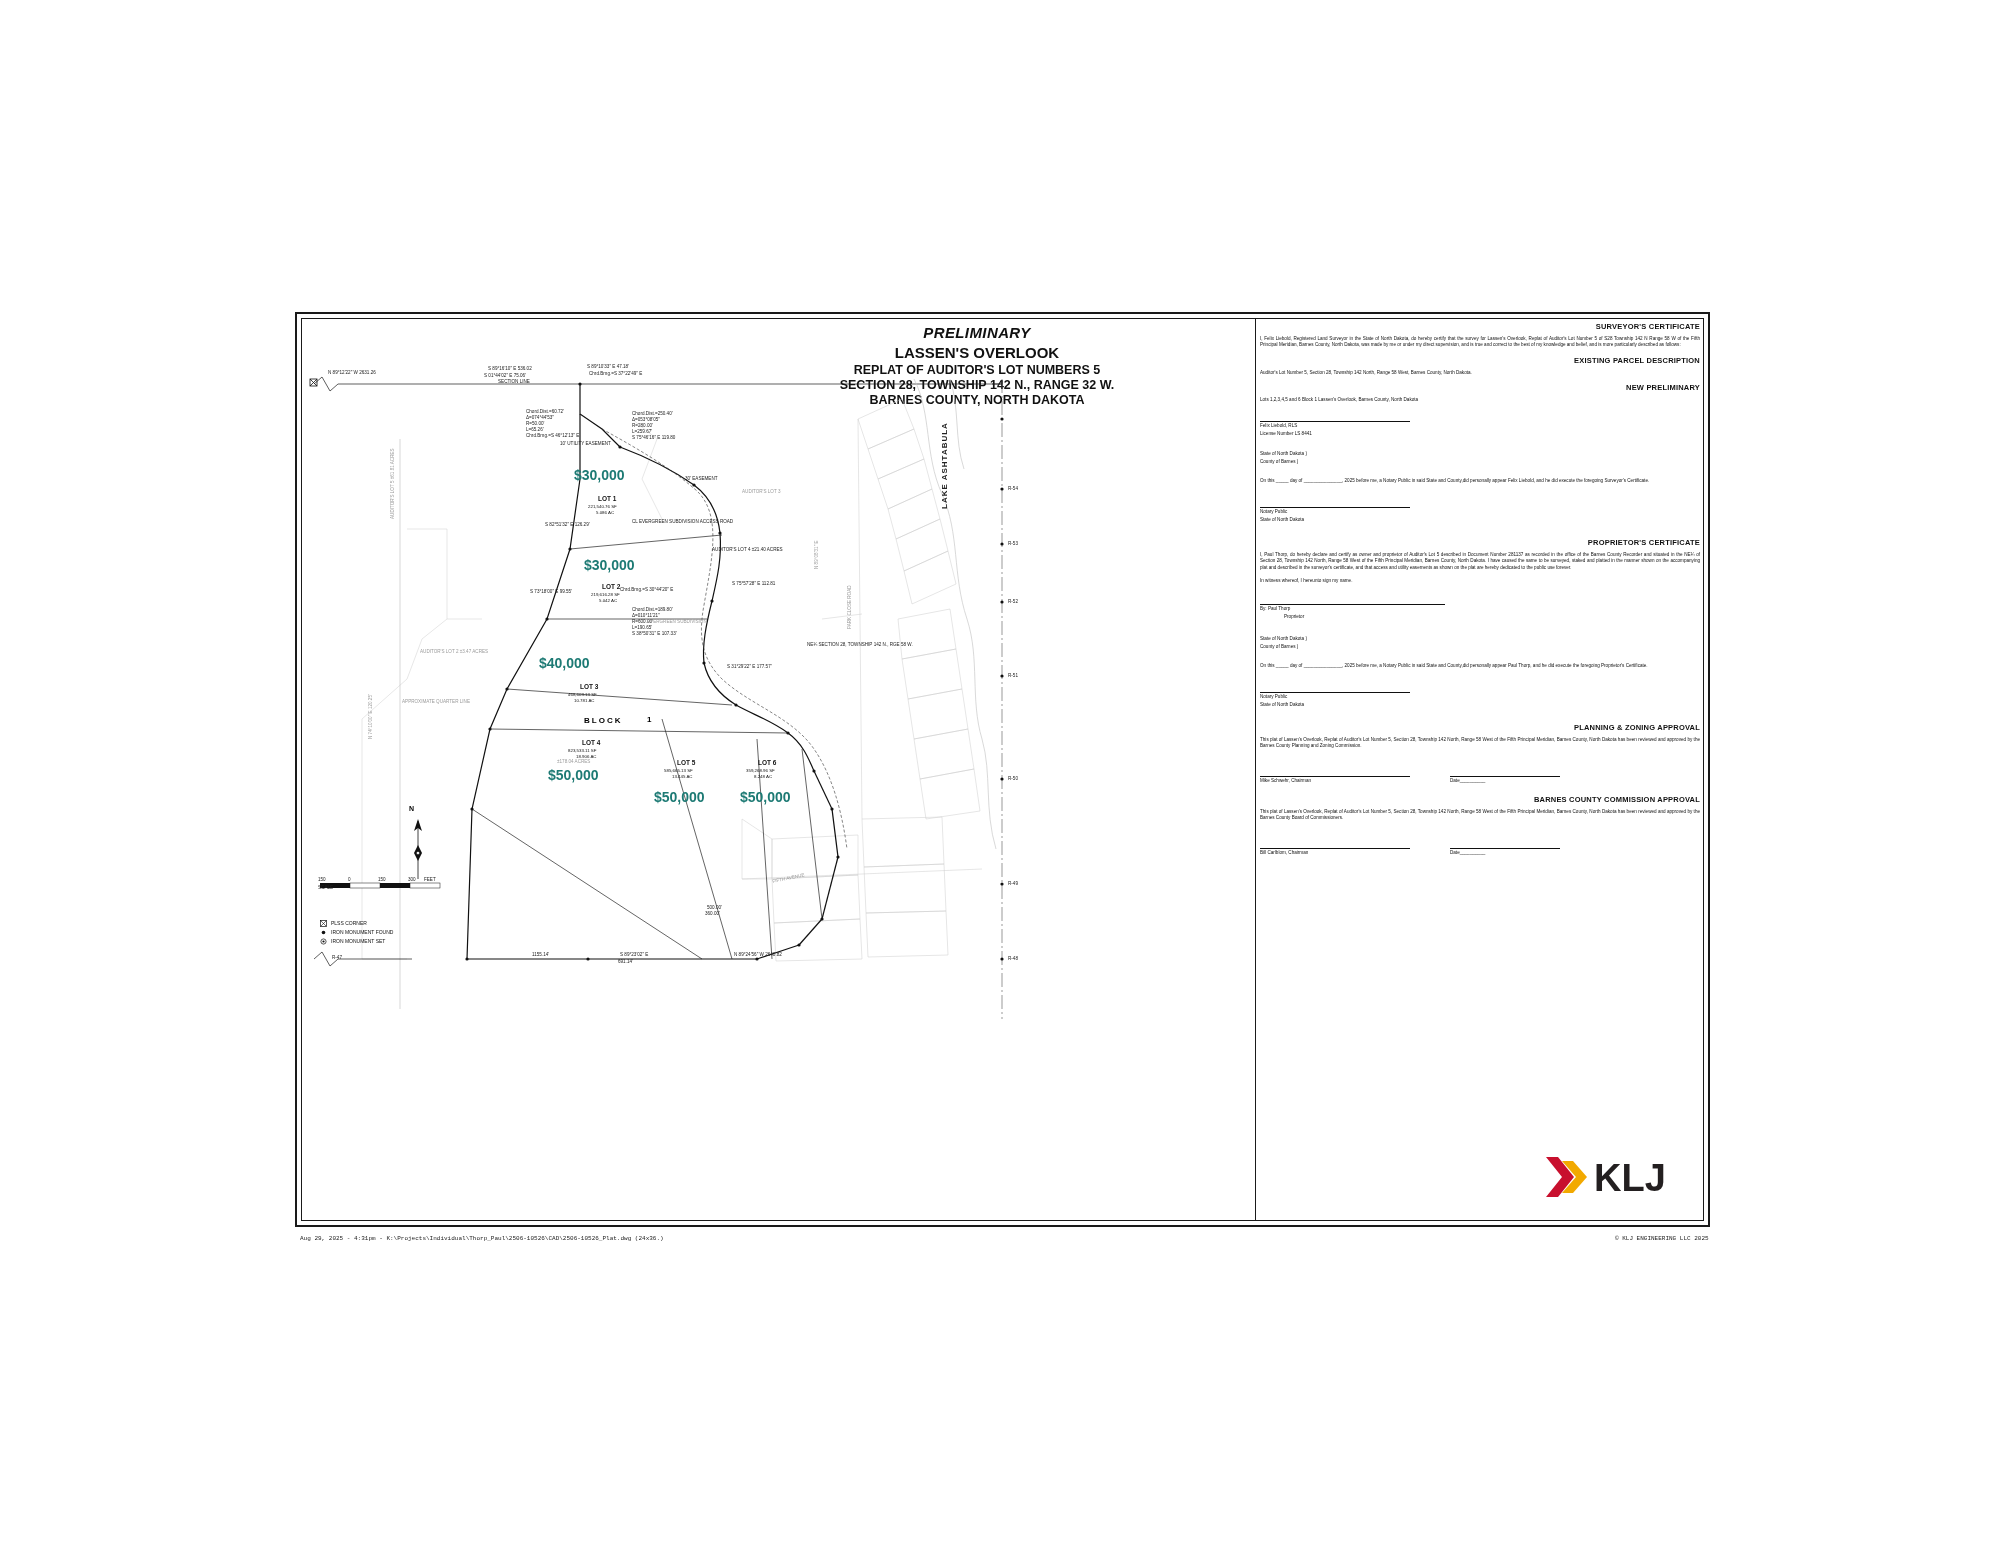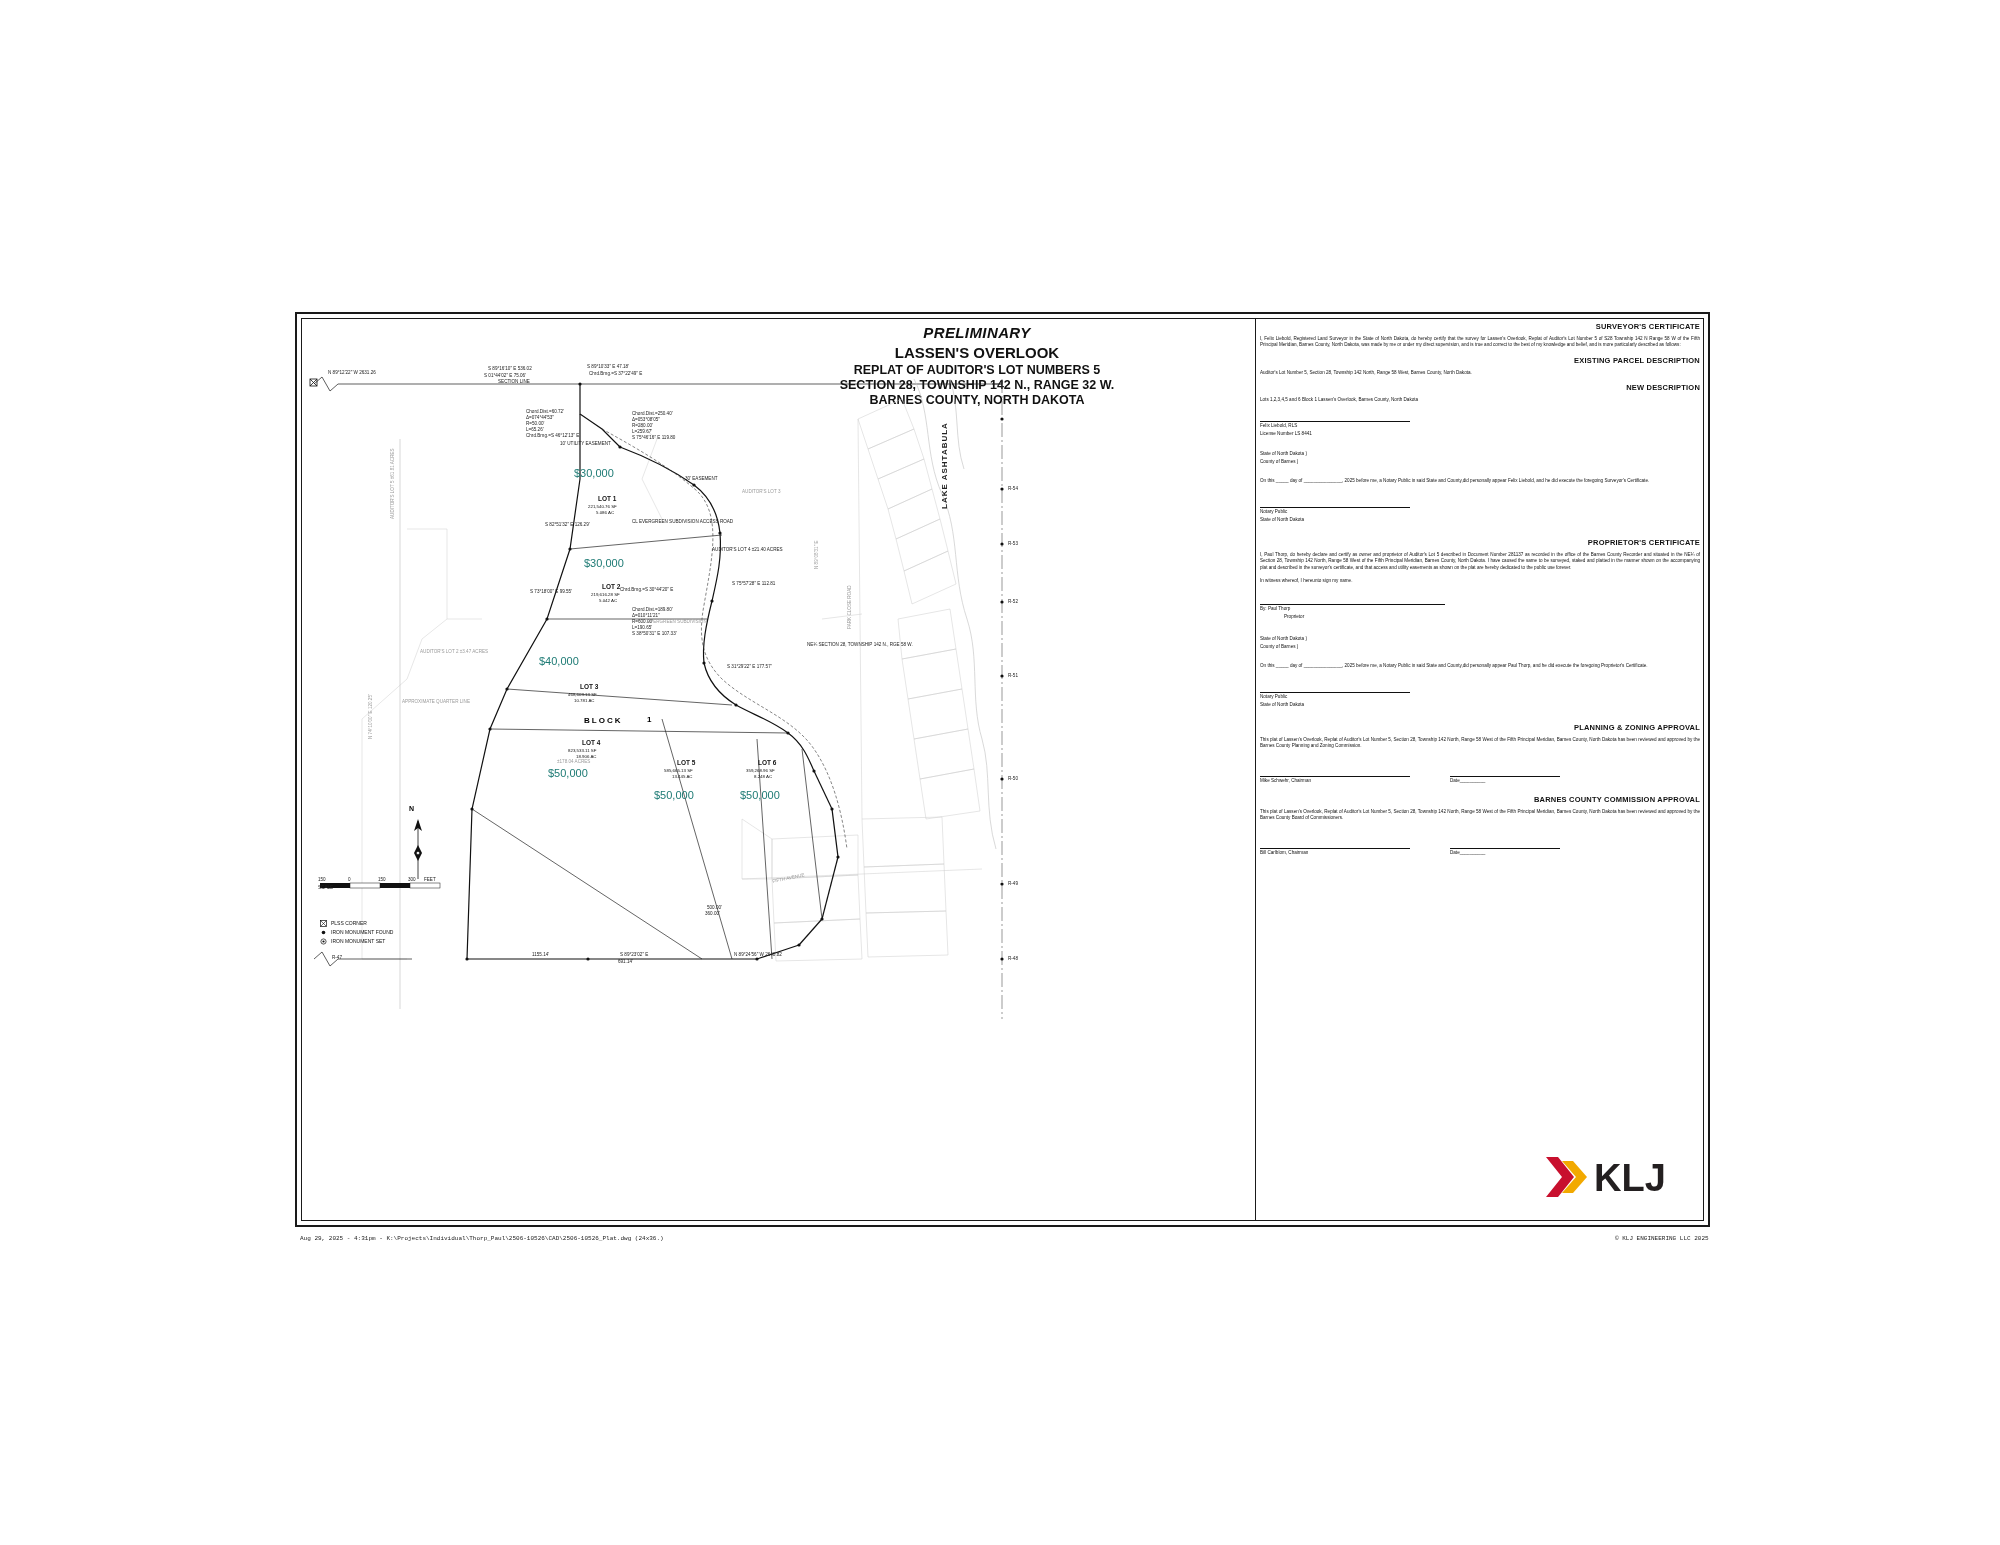--- a/index.html
+++ b/index.html
@@ -84,22 +84,22 @@
     font-size: 4.6px;
     color: #222;
     white-space: nowrap;
     line-height: 6px;
   }
   .maplbl.b { font-weight: bold; }
   .maplbl.g { color: #9b9b9b; }
   .price {
     position: absolute;
     color: #1d7a74;
-    font-weight: normal;
-    font-size: 11px;
+    font-weight: bold;
+    font-size: 14px;
     white-space: nowrap;
   }
   .lotname {
     position: absolute;
     font-size: 6.5px;
     font-weight: bold;
     color: #111;
     white-space: nowrap;
   }
   .lotinfo {
@@ -506,21 +506,21 @@
     </div>
 
     <div id="certs">
 
       <h3 class="cert-h">SURVEYOR'S CERTIFICATE</h3>
       <p class="cert-p">I, Felix Liebold, Registered Land Surveyor in the State of North Dakota, do hereby certify that the survey for Lassen's Overlook, Replat of Auditor's Lot Number 5 of S28 Township 142 N Range 58 W of the Fifth Principal Meridian, Barnes County, North Dakota, was made by me or under my direct supervision, and is true and correct to the best of my knowledge and belief, and is more particularly described as follows:</p>
 
       <h3 class="cert-h">EXISTING PARCEL DESCRIPTION</h3>
       <p class="cert-p">Auditor's Lot Number 5, Section 28, Township 142 North, Range 58 West, Barnes County, North Dakota.</p>
 
-      <h3 class="cert-h">NEW DESCRIPTION</h3>
+      <h3 class="cert-h">NEW PRELIMINARY</h3>
       <p class="cert-p">Lots 1,2,3,4,5 and 6 Block 1 Lassen's Overlook, Barnes County, North Dakota</p>
 
       <div class="sig-line"></div>
       <p class="small">Felix Liebold, RLS</p>
       <p class="small">License Number LS 8441</p>
 
       <p class="small" style="margin-top:12px;">State of North Dakota        )</p>
       <p class="small">County of Barnes )</p>
 
       <p class="cert-p" style="margin-top:12px;">On this _____ day of _______________, 2025 before me, a Notary Public in said State and County,did personally appear Felix Liebold, and he did execute the foregoing Surveyor's Certificate.</p>

